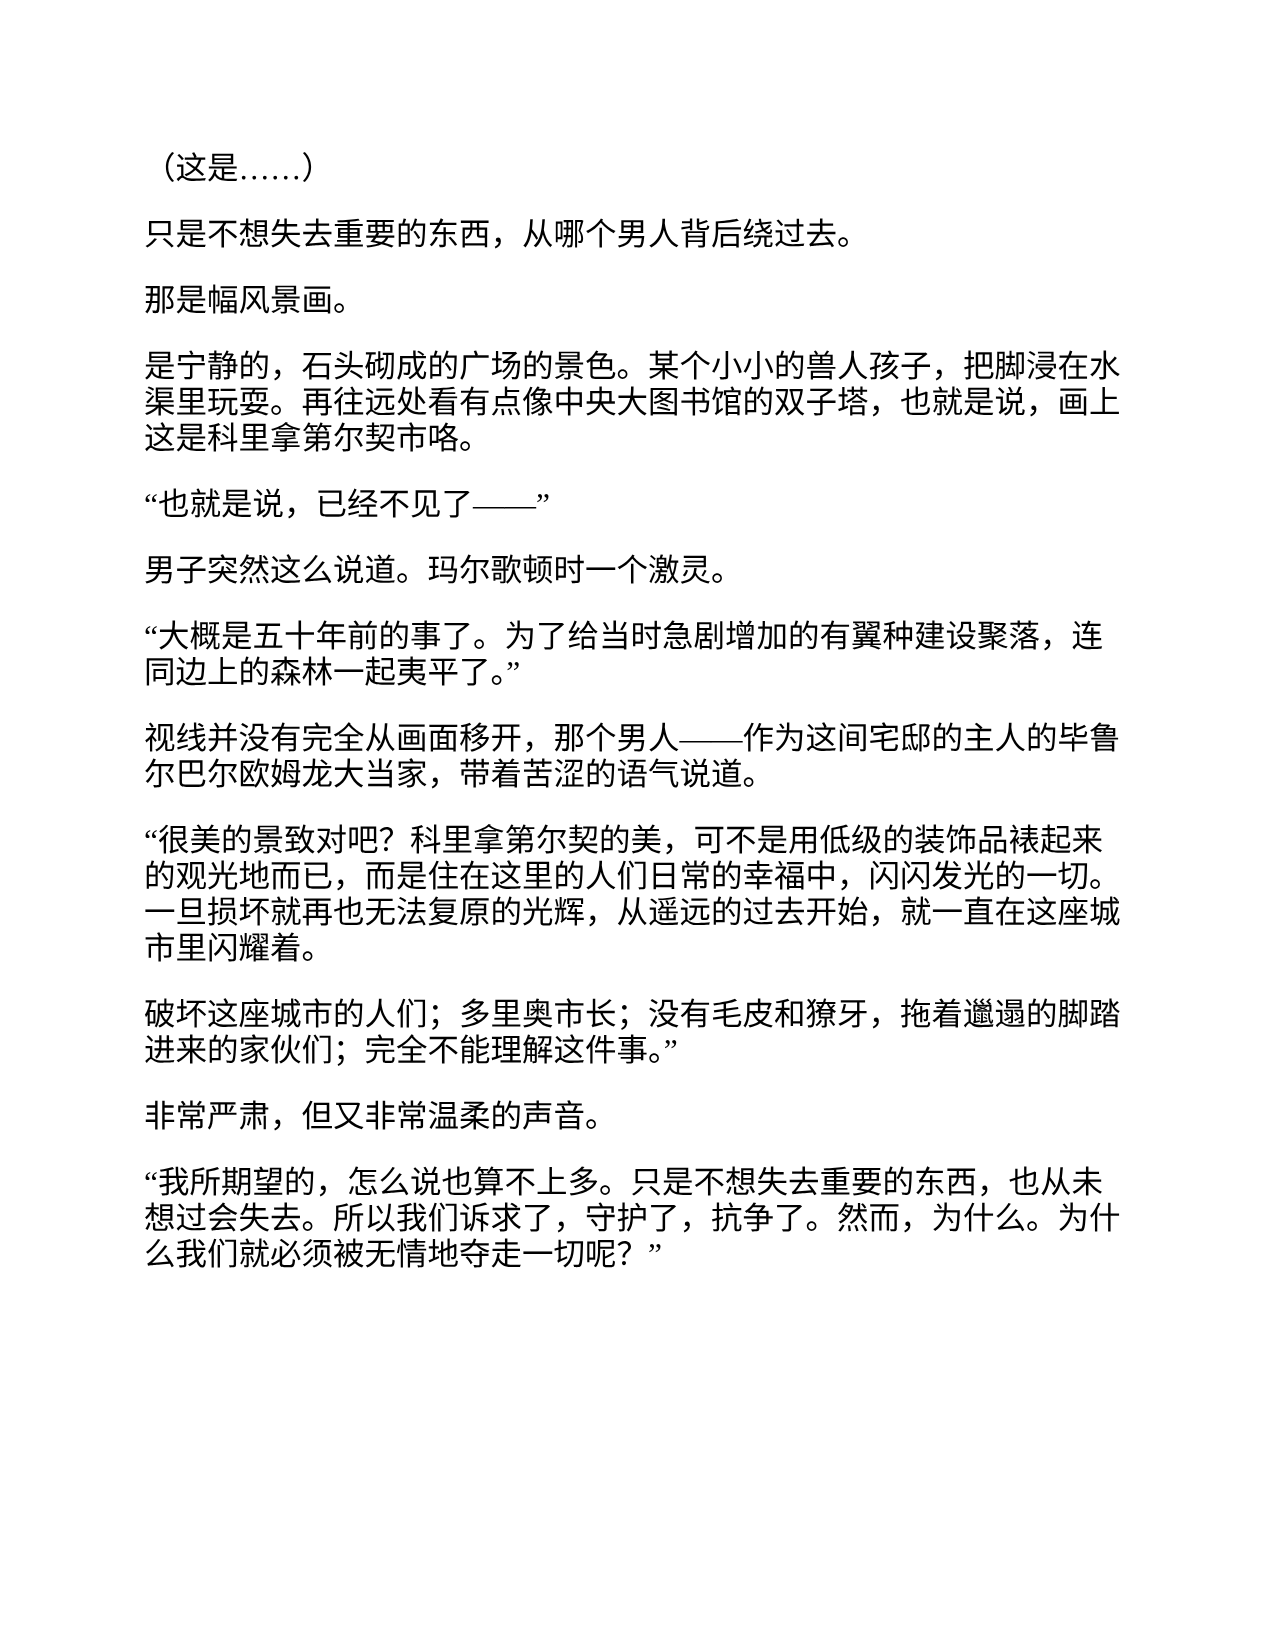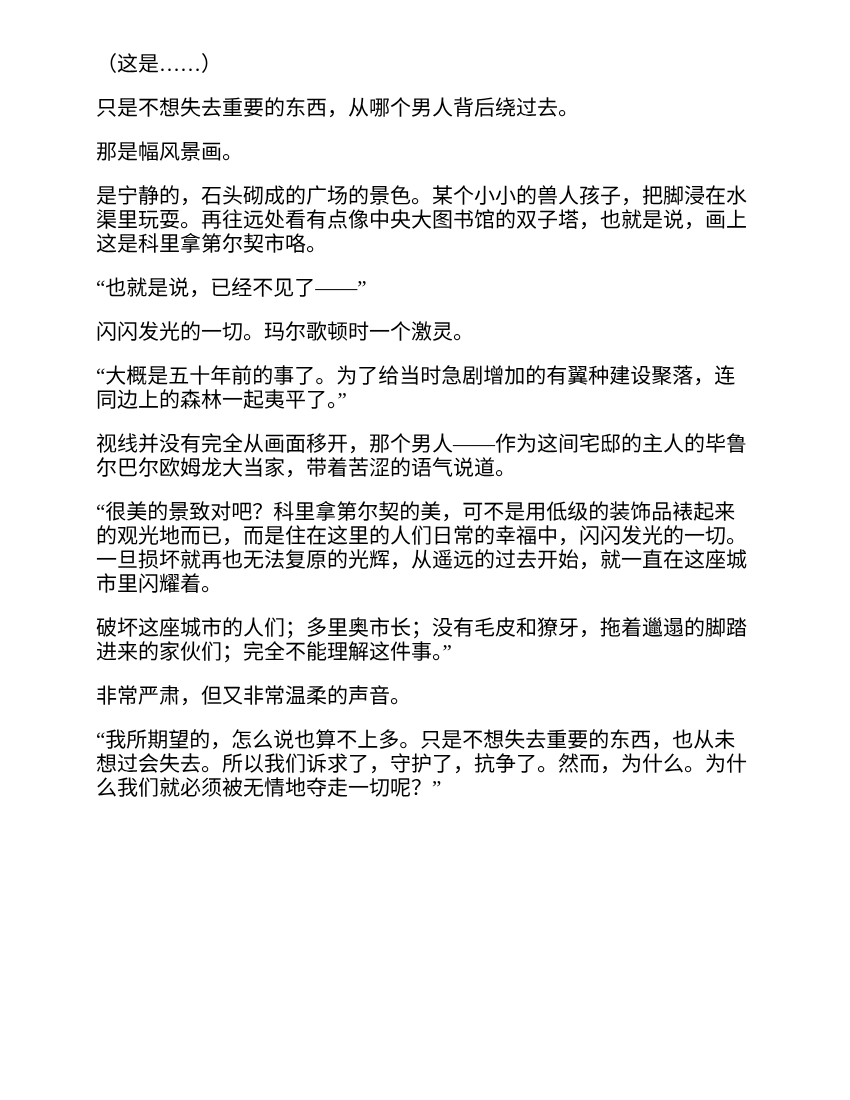--- a/index.html
+++ b/index.html
@@ -10,21 +10,21 @@
   body {
     width: 850px;
     height: 1100px;
     overflow: hidden;
     font-family: "Liberation Serif", serif;
   }
   .page {
     box-sizing: border-box;
     width: 750px;
     height: 1100px;
-    padding: 32px 96px 0 96px;
+    padding: 80px 96px 0 96px;
     background: #ffffff;
     font-family: Liberation Serif, serif;
   }
   .text-block {
     width: 658px;
   }
   .text-block p {
     margin: 20px 0;
     font-size: 21px;
     line-height: 24px;
@@ -37,21 +37,21 @@
 </head>
 <body>
 
 <div class="page">
   <div class="text-block">
     <p>（这是……）</p>
     <p>只是不想失去重要的东西，从哪个男人背后绕过去。</p>
     <p>那是幅风景画。</p>
     <p>是宁静的，石头砌成的广场的景色。某个小小的兽人孩子，把脚浸在水渠里玩耍。再往远处看有点像中央大图书馆的双子塔，也就是说，画上这是科里拿第尔契市咯。</p>
     <p>“也就是说，已经不见了——”</p>
-    <p>闪闪发光的一切。玛尔歌顿时一个激灵。</p>
+    <p>男子突然这么说道。玛尔歌顿时一个激灵。</p>
     <p>“大概是五十年前的事了。为了给当时急剧增加的有翼种建设聚落，连同边上的森林一起夷平了。”</p>
     <p>视线并没有完全从画面移开，那个男人——作为这间宅邸的主人的毕鲁尔巴尔欧姆龙大当家，带着苦涩的语气说道。</p>
     <p>“很美的景致对吧？科里拿第尔契的美，可不是用低级的装饰品裱起来的观光地而已，而是住在这里的人们日常的幸福中，闪闪发光的一切。一旦损坏就再也无法复原的光辉，从遥远的过去开始，就一直在这座城市里闪耀着。</p>
     <p>破坏这座城市的人们；多里奥市长；没有毛皮和獠牙，拖着邋遢的脚踏进来的家伙们；完全不能理解这件事。”</p>
     <p>非常严肃，但又非常温柔的声音。</p>
     <p>“我所期望的，怎么说也算不上多。只是不想失去重要的东西，也从未想过会失去。所以我们诉求了，守护了，抗争了。然而，为什么。为什么我们就必须被无情地夺走一切呢？”</p>
   </div>
 </div>
 
 </body></html>

